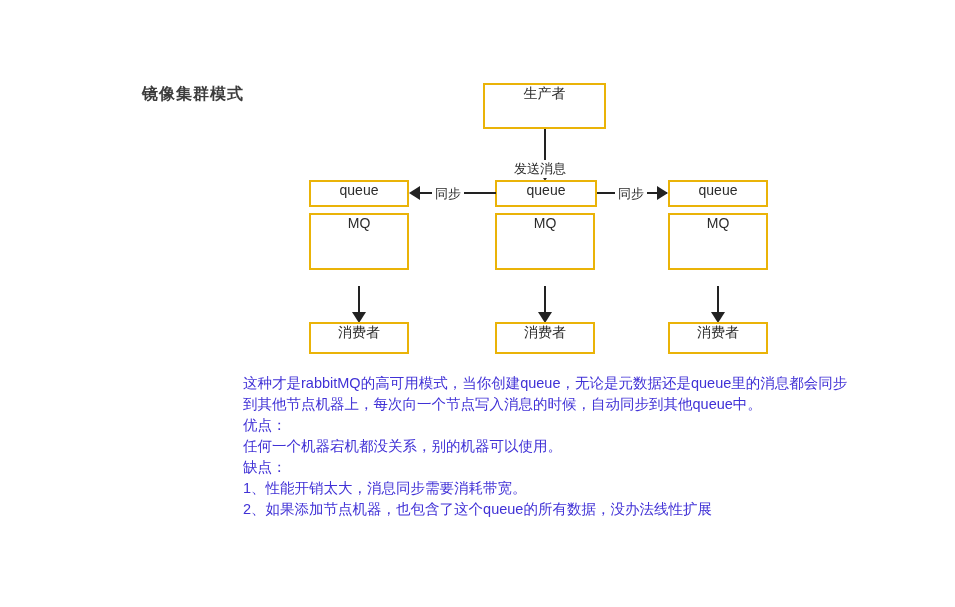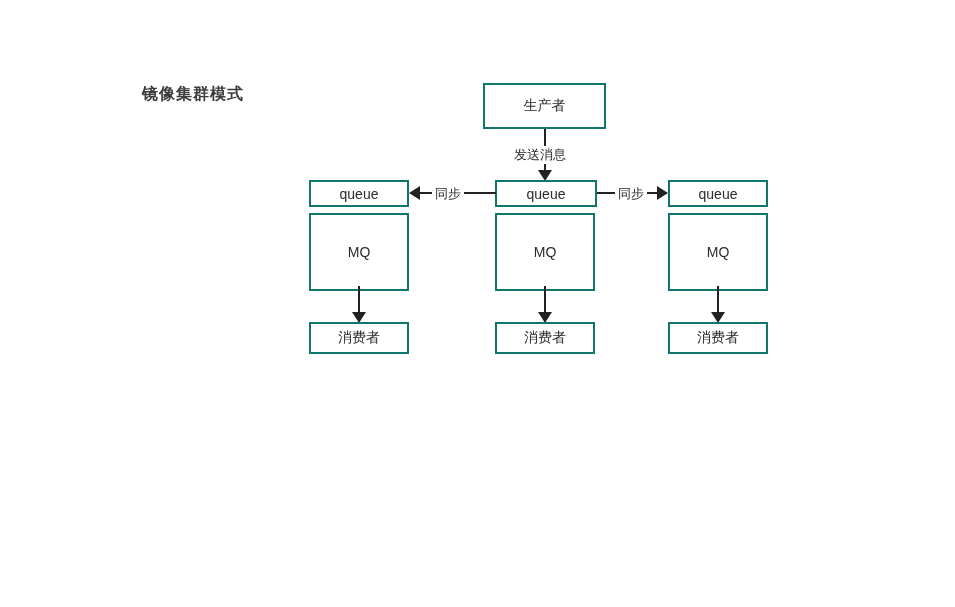--- a/index.html
+++ b/index.html
@@ -28,42 +28,42 @@
     font-weight: bold;
     color: #3c3c3c;
     letter-spacing: 1px;
     white-space: nowrap;
   }
 
   
   .box {
     position: absolute;
     box-sizing: border-box;
-    border: 2px solid #0f766e;
+    border: 2px solid #eab308;
     background: #ffffff;
     display: flex;
-    align-items: center;
+    align-items: flex-start;
     justify-content: center;
     color: #2b2b2b;
     font-size: 14px;
     white-space: nowrap;
   }
   .box.latin { font-size: 14px; }
 
   
   .producer { left: 483px; top: 83px; width: 123px; height: 46px; }
 
   
   .queue { top: 180px; width: 100px; height: 27px; }
   .queue-left   { left: 309px; }
   .queue-center { left: 495px; width: 102px; }
   .queue-right  { left: 668px; }
 
   
-  .mq { top: 213px; width: 100px; height: 78px; }
+  .mq { top: 213px; width: 100px; height: 57px; }
   .mq-left   { left: 309px; }
   .mq-center { left: 495px; }
   .mq-right  { left: 668px; }
 
   
   .consumer { top: 322px; width: 100px; height: 32px; }
   .consumer-left   { left: 309px; }
   .consumer-center { left: 495px; }
   .consumer-right  { left: 668px; }
 
@@ -104,21 +104,21 @@
   
   .edge-label {
     position: absolute;
     background: #ffffff;
     color: #2b2b2b;
     font-size: 13px;
     white-space: nowrap;
     padding: 0 3px;
     text-align: center;
   }
-  .label-send { left: 511px; top: 146px; }
+  .label-send { left: 511px; top: 160px; }
   .label-sync-left  { left: 432px; top: 185px; }
   .label-sync-right { left: 615px; top: 185px; }
 
   
   .desc {
     position: absolute;
     left: 243px;
     top: 373px;
     width: 700px;
     color: #4031d6;
@@ -183,14 +183,23 @@
   <div class="box consumer consumer-left">
     <span>消费者</span>
   </div>
   <div class="box consumer consumer-center">
     <span>消费者</span>
   </div>
   <div class="box consumer consumer-right">
     <span>消费者</span>
   </div>
 
+  <div class="desc">
+    <p>这种才是rabbitMQ的高可用模式，当你创建queue，无论是元数据还是queue里的消息都会同步</p>
+    <p>到其他节点机器上，每次向一个节点写入消息的时候，自动同步到其他queue中。</p>
+    <p>优点：</p>
+    <p>任何一个机器宕机都没关系，别的机器可以使用。</p>
+    <p>缺点：</p>
+    <p>1、性能开销太大，消息同步需要消耗带宽。</p>
+    <p>2、如果添加节点机器，也包含了这个queue的所有数据，没办法线性扩展</p>
+  </div>
 
 </div>
 
 </body></html>

